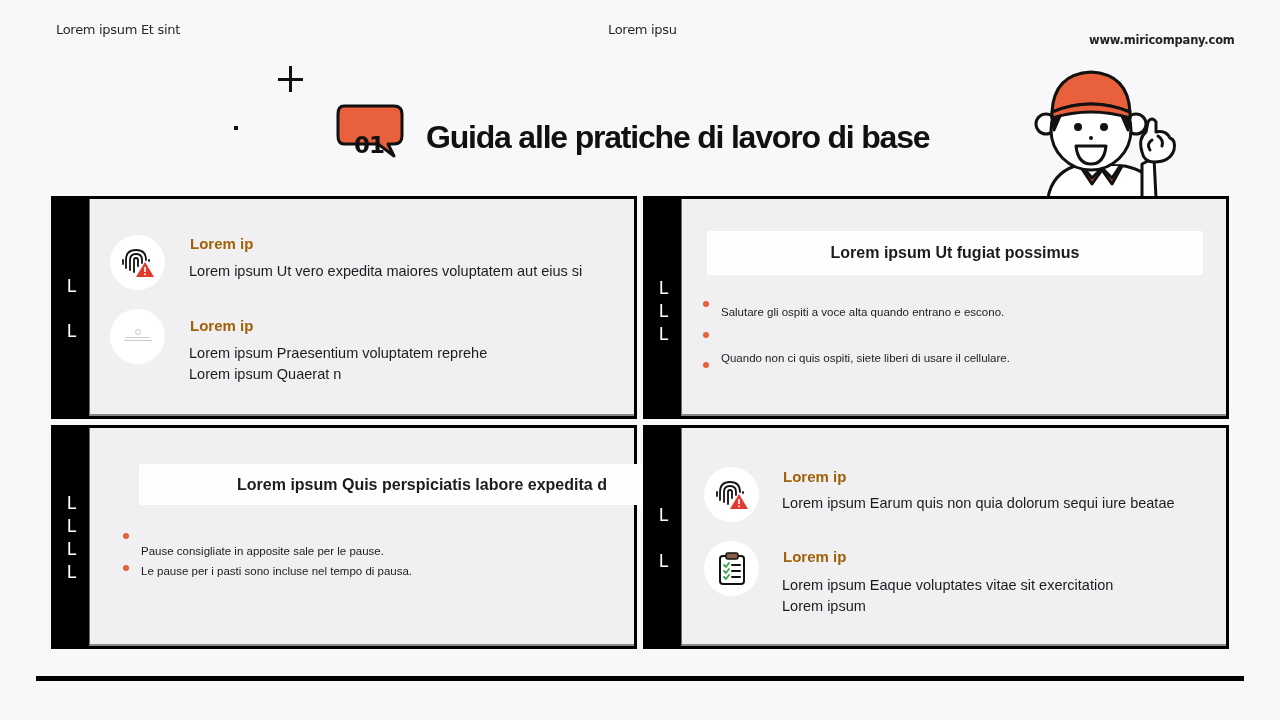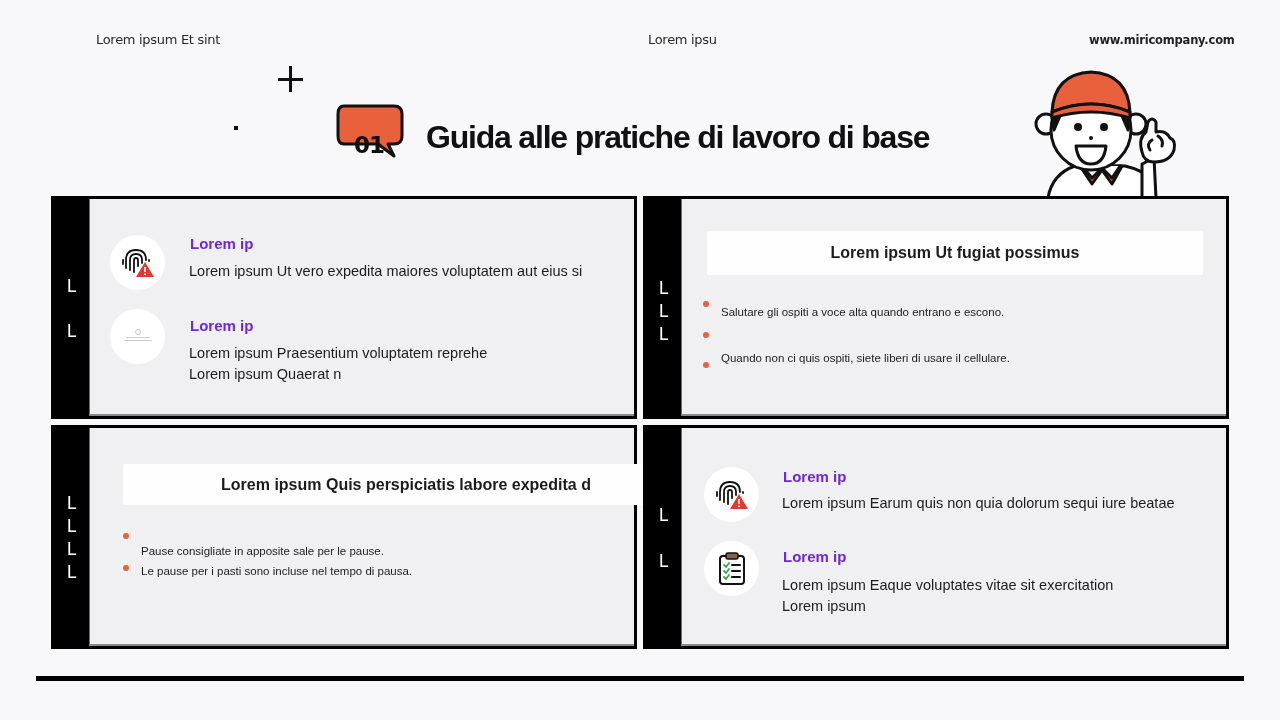--- a/index.html
+++ b/index.html
@@ -1,19 +1,19 @@
 <!DOCTYPE html>
 <html><head>
 <meta charset="utf-8">
 <style>
   * { box-sizing: border-box; margin: 0; padding: 0; }
   html, body { width: 1280px; height: 720px; overflow: hidden; }
   body { background: #f8f7f9; font-family: "Liberation Sans", sans-serif; color: #1c1c1f; position: relative; }
 
-  .hdr-text { position: absolute; top: 32px; font-size: 13px; color: #2a2a2a; font-family: "DejaVu Sans", sans-serif; letter-spacing: -0.3px; margin-left: 40px; }
+  .hdr-text { position: absolute; top: 22px; font-size: 13px; color: #2a2a2a; font-family: "DejaVu Sans", sans-serif; letter-spacing: -0.3px; }
   .hdr-left { left: 56px; }
   .hdr-mid { left: 608px; }
   .hdr-url { position: absolute; top: 33px; left: 1089px; font-size: 11.5px; font-weight: bold; color: #222; font-family: "DejaVu Sans", sans-serif; letter-spacing: -0.2px; }
 
   .plus { position: absolute; left: 277px; top: 64px; width: 27px; height: 30px; }
   .plus::before { content: ""; position: absolute; left: 12px; top: 2px; width: 3px; height: 26px; background: #111; }
   .plus::after { content: ""; position: absolute; left: 1px; top: 14px; width: 25px; height: 3px; background: #111; }
   .dot { position: absolute; left: 234px; top: 126px; width: 4px; height: 4px; background: #111; }
 
   .bubble { position: absolute; left: 336px; top: 104px; width: 68px; height: 54px; }
@@ -27,21 +27,21 @@
   .card-inner { position: absolute; left: 35px; top: 0; right: 0; bottom: 0; background: #f0eff2; border-left: 1px solid #6b6b6b; border-bottom: 2px solid #8a8a8a; }
   .card-tl { left: 51px; top: 196px; width: 586px; height: 223px; }
   .card-tr { left: 643px; top: 196px; width: 586px; height: 223px; }
   .card-bl { left: 51px; top: 425px; width: 586px; height: 224px; }
   .card-br { left: 643px; top: 425px; width: 586px; height: 224px; }
 
   .side-marks { position: absolute; left: 0; width: 35px; display: flex; flex-direction: column; align-items: center; color: #fff; font-size: 17px; font-family: "DejaVu Sans", sans-serif; }
   .side-mark { height: 23px; line-height: 23px; }
 
   .item-icon { position: absolute; width: 55px; height: 55px; border-radius: 50%; background: #fff; display: flex; align-items: center; justify-content: center; }
-  .item-title { position: absolute; font-size: 15px; font-weight: bold; color: #6d28d9; white-space: nowrap; }
+  .item-title { position: absolute; font-size: 15px; font-weight: bold; color: #a16207; white-space: nowrap; }
   .item-text { position: absolute; font-size: 14.5px; color: #1c1c1f; line-height: 21px; white-space: nowrap; }
 
   .band { position: absolute; background: #fefeff; border-radius: 2px; text-align: center; font-weight: bold; color: #1c1c1f; font-size: 16px; white-space: nowrap; }
   .bullets { position: absolute; list-style: none; }
   .bullet { position: relative; font-size: 11.5px; color: #1c1c1f; white-space: nowrap; height: 23px; line-height: 23px; padding-left: 18px; }
   .bullet-dot { position: absolute; left: 0; width: 6px; height: 6px; border-radius: 50%; background: #e8603c; }
 
   .footer-rule { position: absolute; left: 36px; top: 676px; width: 1208px; height: 5px; background: #000; }
 </style>
 </head>
@@ -143,21 +143,21 @@
 </div>
 
 <div class="card card-bl">
   <div class="side-marks" style="top:64px;">
     <div class="side-mark">L</div>
     <div class="side-mark">L</div>
     <div class="side-mark">L</div>
     <div class="side-mark">L</div>
   </div>
   <div class="card-inner">
-    <div class="band" style="left:33px; top:36px; width:566px; height:41px; line-height:41px;">Lorem ipsum Quis perspiciatis labore expedita d</div>
+    <div class="band" style="left:49px; top:36px; width:566px; height:41px; line-height:41px;">Lorem ipsum Quis perspiciatis labore expedita d</div>
     <ul class="bullets" style="left:33px; top:107px;">
       <li class="bullet"><span class="bullet-dot" style="top:-2px;"></span><span style="position:relative; top:5px;">Pause consigliate in apposite sale per le pause.</span></li>
       <li class="bullet" style="height:21px; line-height:21px;"><span class="bullet-dot" style="top:7px;"></span><span style="position:relative; top:3px;">Le pause per i pasti sono incluse nel tempo di pausa.</span></li>
     </ul>
   </div>
 </div>
 
 <div class="card card-br">
   <div class="side-marks" style="top:76px;">
     <div class="side-mark">L</div>

